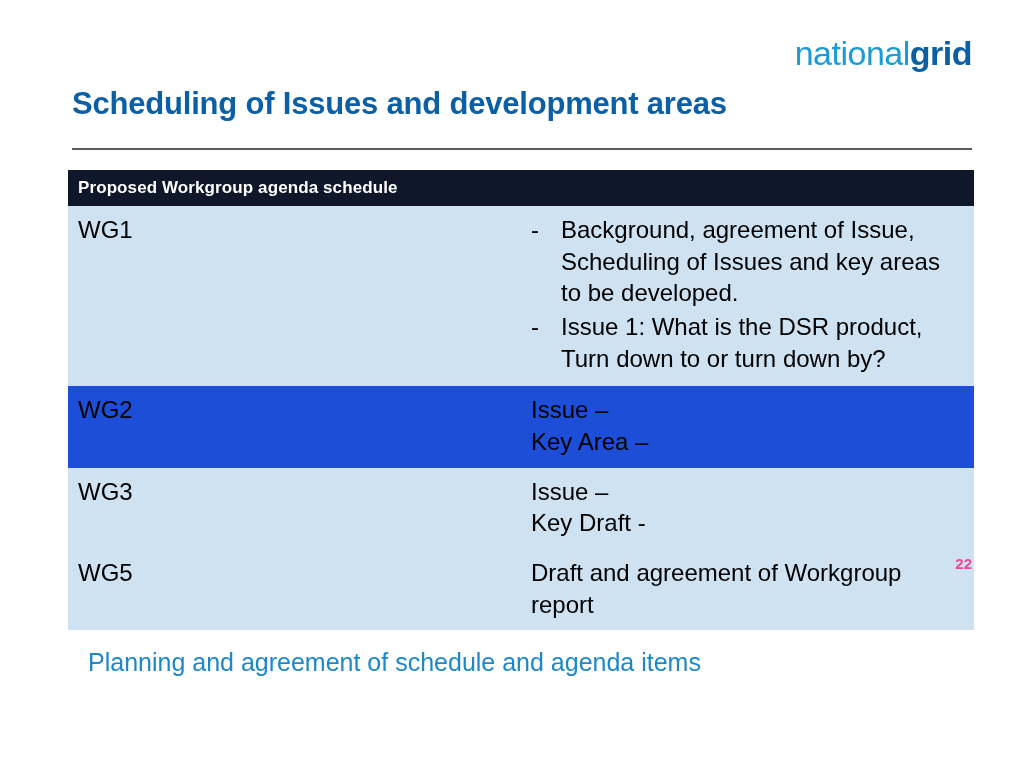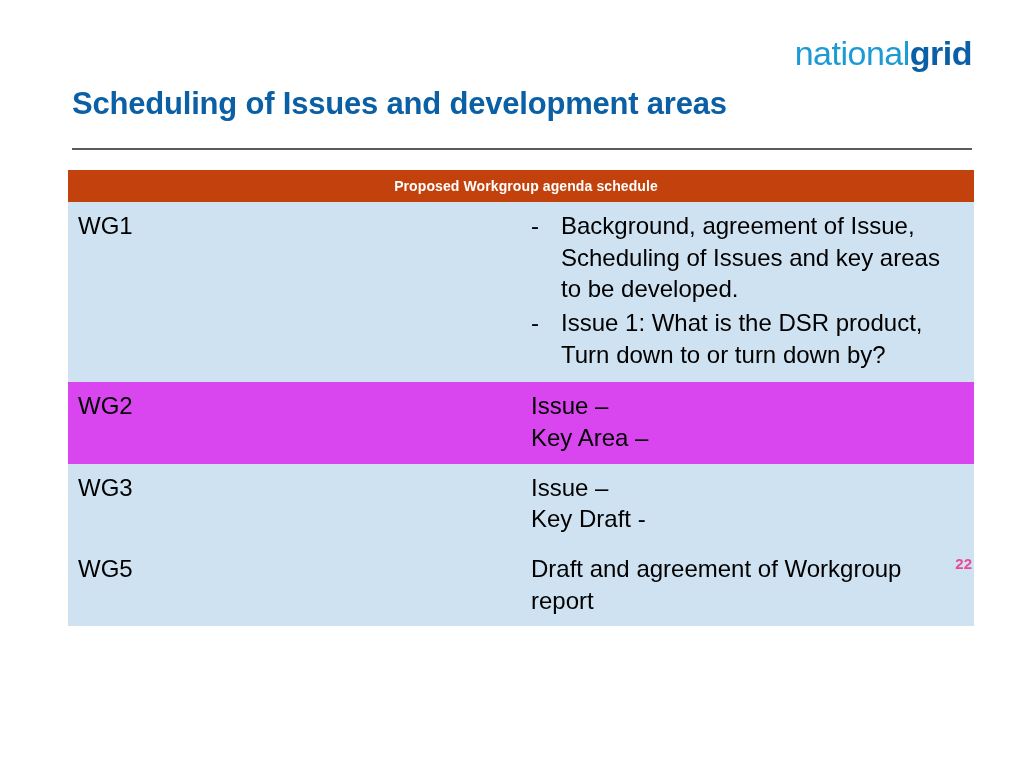--- a/index.html
+++ b/index.html
@@ -61,38 +61,38 @@
     left: 68px;
     top: 170px;
     width: 906px;
   }
   table.agenda {
     border-collapse: collapse;
     width: 906px;
     table-layout: fixed;
   }
   table.agenda th.head {
-    background: #c2410c;
+    background: #0f172a;
     color: #ffffff;
-    font-size: 14px;
+    font-size: 17px;
     font-weight: 700;
-    text-align: center;
+    text-align: left;
     padding: 8px 0 8px 10px;
     letter-spacing: 0.1px;
   }
   table.agenda td {
     font-size: 24px;
     color: #000000;
     vertical-align: top;
     padding: 8px 8px 10px 10px;
     line-height: 1.32;
   }
   td.label { width: 100px; }
   tr.row-a td { background: #cfe2f1; }
-  tr.row-b td { background: #d946ef; }
+  tr.row-b td { background: #1d4ed8; }
 
   ul.dashes {
     list-style: none;
     margin: 0;
     padding: 0;
   }
   ul.dashes li {
     position: relative;
     padding-left: 30px;
     margin: 0 0 2px 0;
@@ -167,16 +167,17 @@
           </td>
         </tr>
         <tr class="row-a">
           <td class="label">WG5</td>
           <td>Draft and agreement of Workgroup report</td>
         </tr>
       </tbody>
     </table>
   </div>
 
+  <div class="caption">Planning and agreement of schedule and agenda items</div>
 
   <div class="page-num">22</div>
 
 </div>
 
 </body></html>

